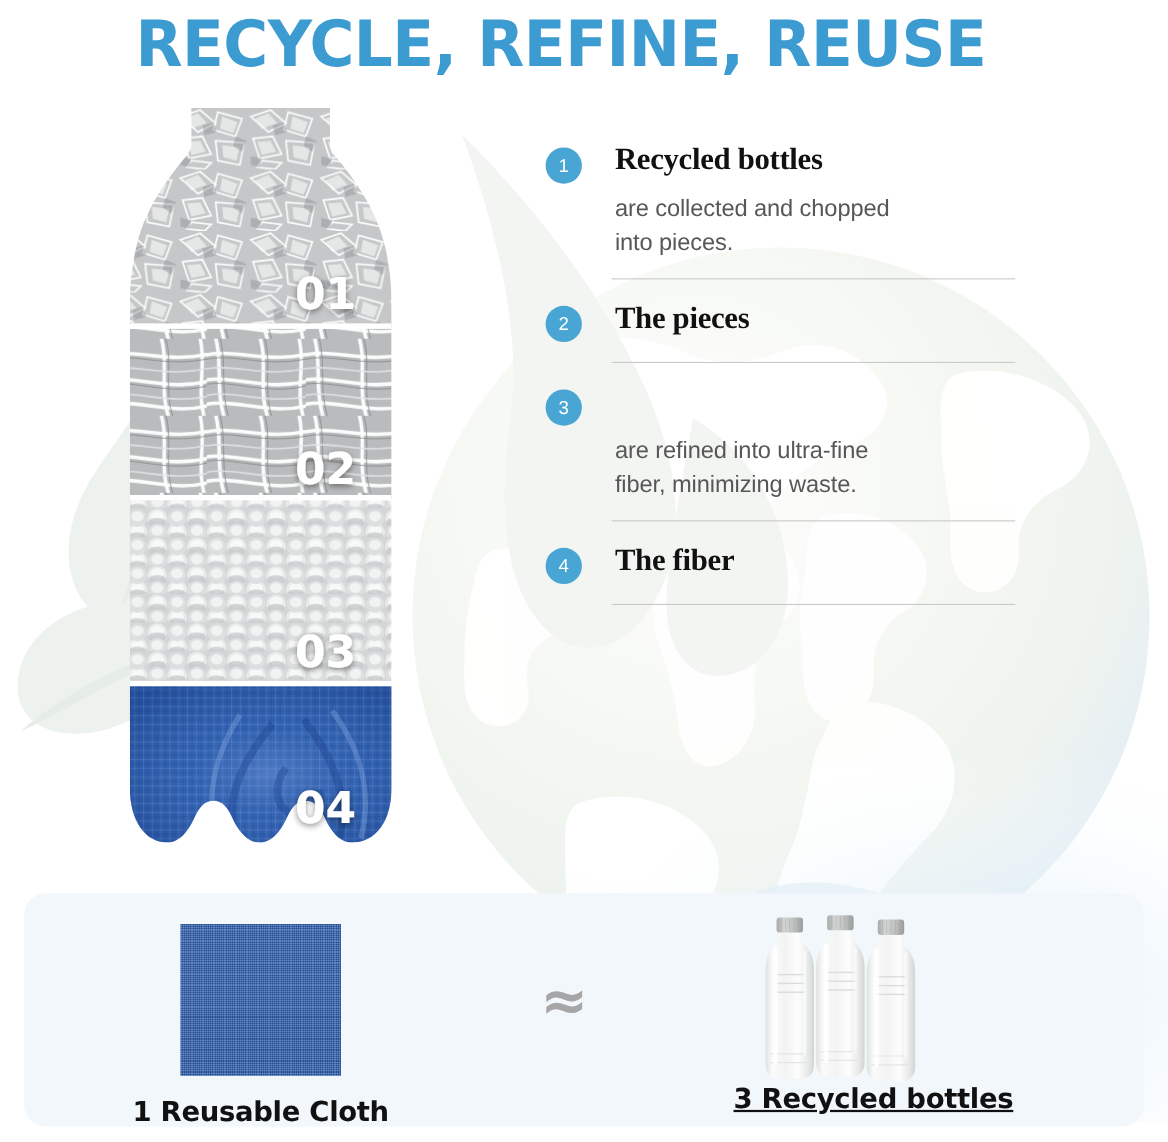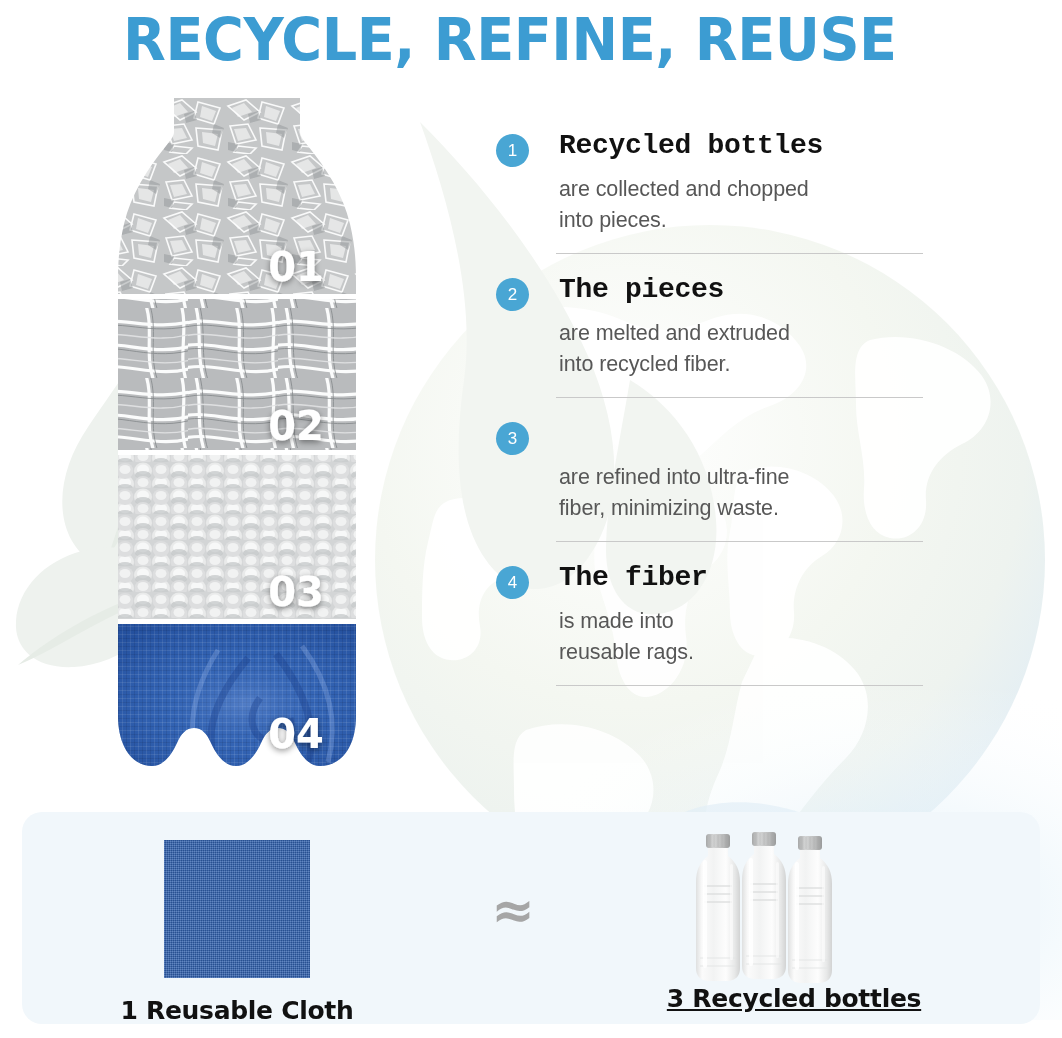--- a/index.html
+++ b/index.html
@@ -57,21 +57,21 @@
     flex: 0 0 auto;
     width: 33px; height: 33px; border-radius: 50%;
     background: #49a6d4;
     color: #ffffff;
     font-size: 17px; font-weight: normal;
     display: flex; align-items: center; justify-content: center;
     margin-top: 4px;
   }
   .step-title {
     margin-left: 30px;
-    font-family: Liberation Mono, monospace;
+    font-family: Liberation Serif, serif;
     font-weight: bold;
     font-size: 28px;
     color: #111111;
     line-height: 1.12;
     letter-spacing: -0.3px;
   }
   .step-body {
     margin-left: 63px;
     margin-top: 7px;
     font-size: 21.5px;
@@ -354,41 +354,37 @@
     <div class="step-body">are collected and chopped
 into pieces.</div>
     <div class="step-divider"></div>
   </div>
 
   <div class="step-row s2">
     <div class="step-head">
       <div class="step-badge">2</div>
       <div class="step-title">The pieces</div>
     </div>
-    <div class="step-body">are melted and extruded
-into recycled fiber.</div>
     <div class="step-divider"></div>
   </div>
 
   <div class="step-row s3">
     <div class="step-head">
       <div class="step-badge">3</div>
     </div>
     <div class="step-body">are refined into ultra-fine
 fiber, minimizing waste.</div>
     <div class="step-divider"></div>
   </div>
 
   <div class="step-row s4">
     <div class="step-head">
       <div class="step-badge">4</div>
       <div class="step-title">The fiber</div>
     </div>
-    <div class="step-body">is made into
-reusable rags.</div>
     <div class="step-divider"></div>
   </div>
 
 </div>
 
 <div id="equiv-panel">
   <div id="equiv-inner">
 
     <div id="cloth-swatch"></div>
     <div id="cloth-caption">1 Reusable Cloth</div>

